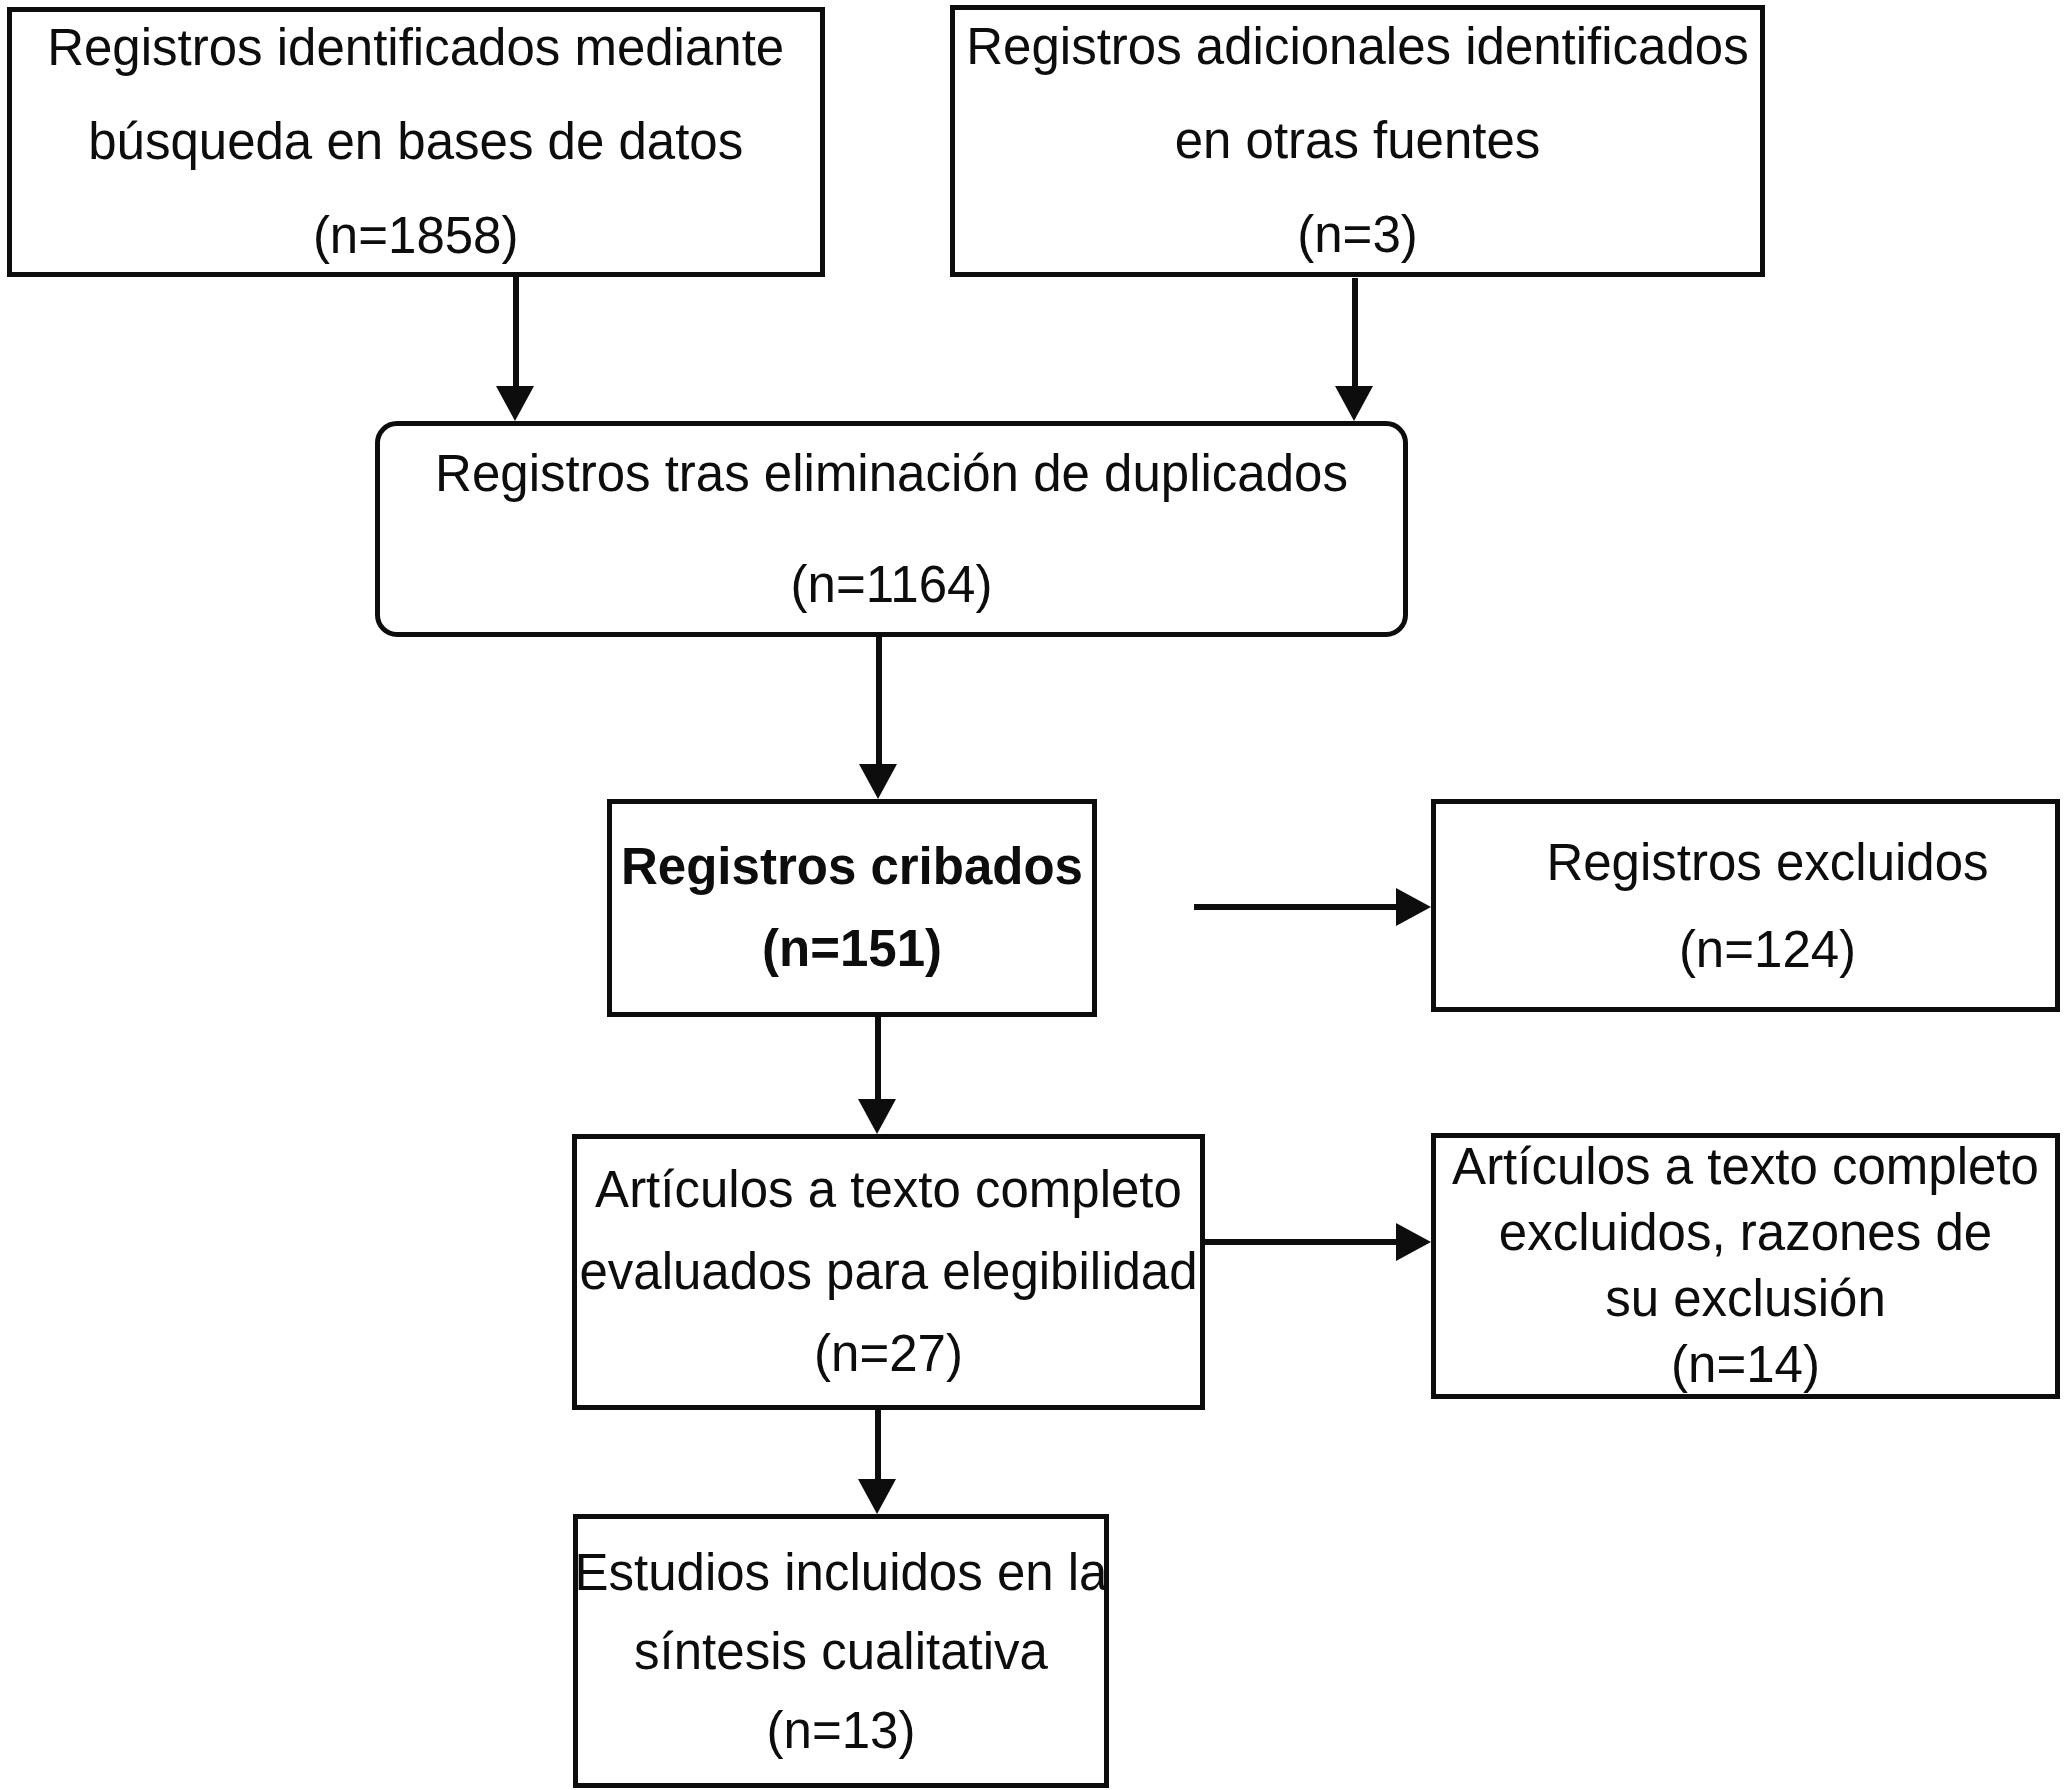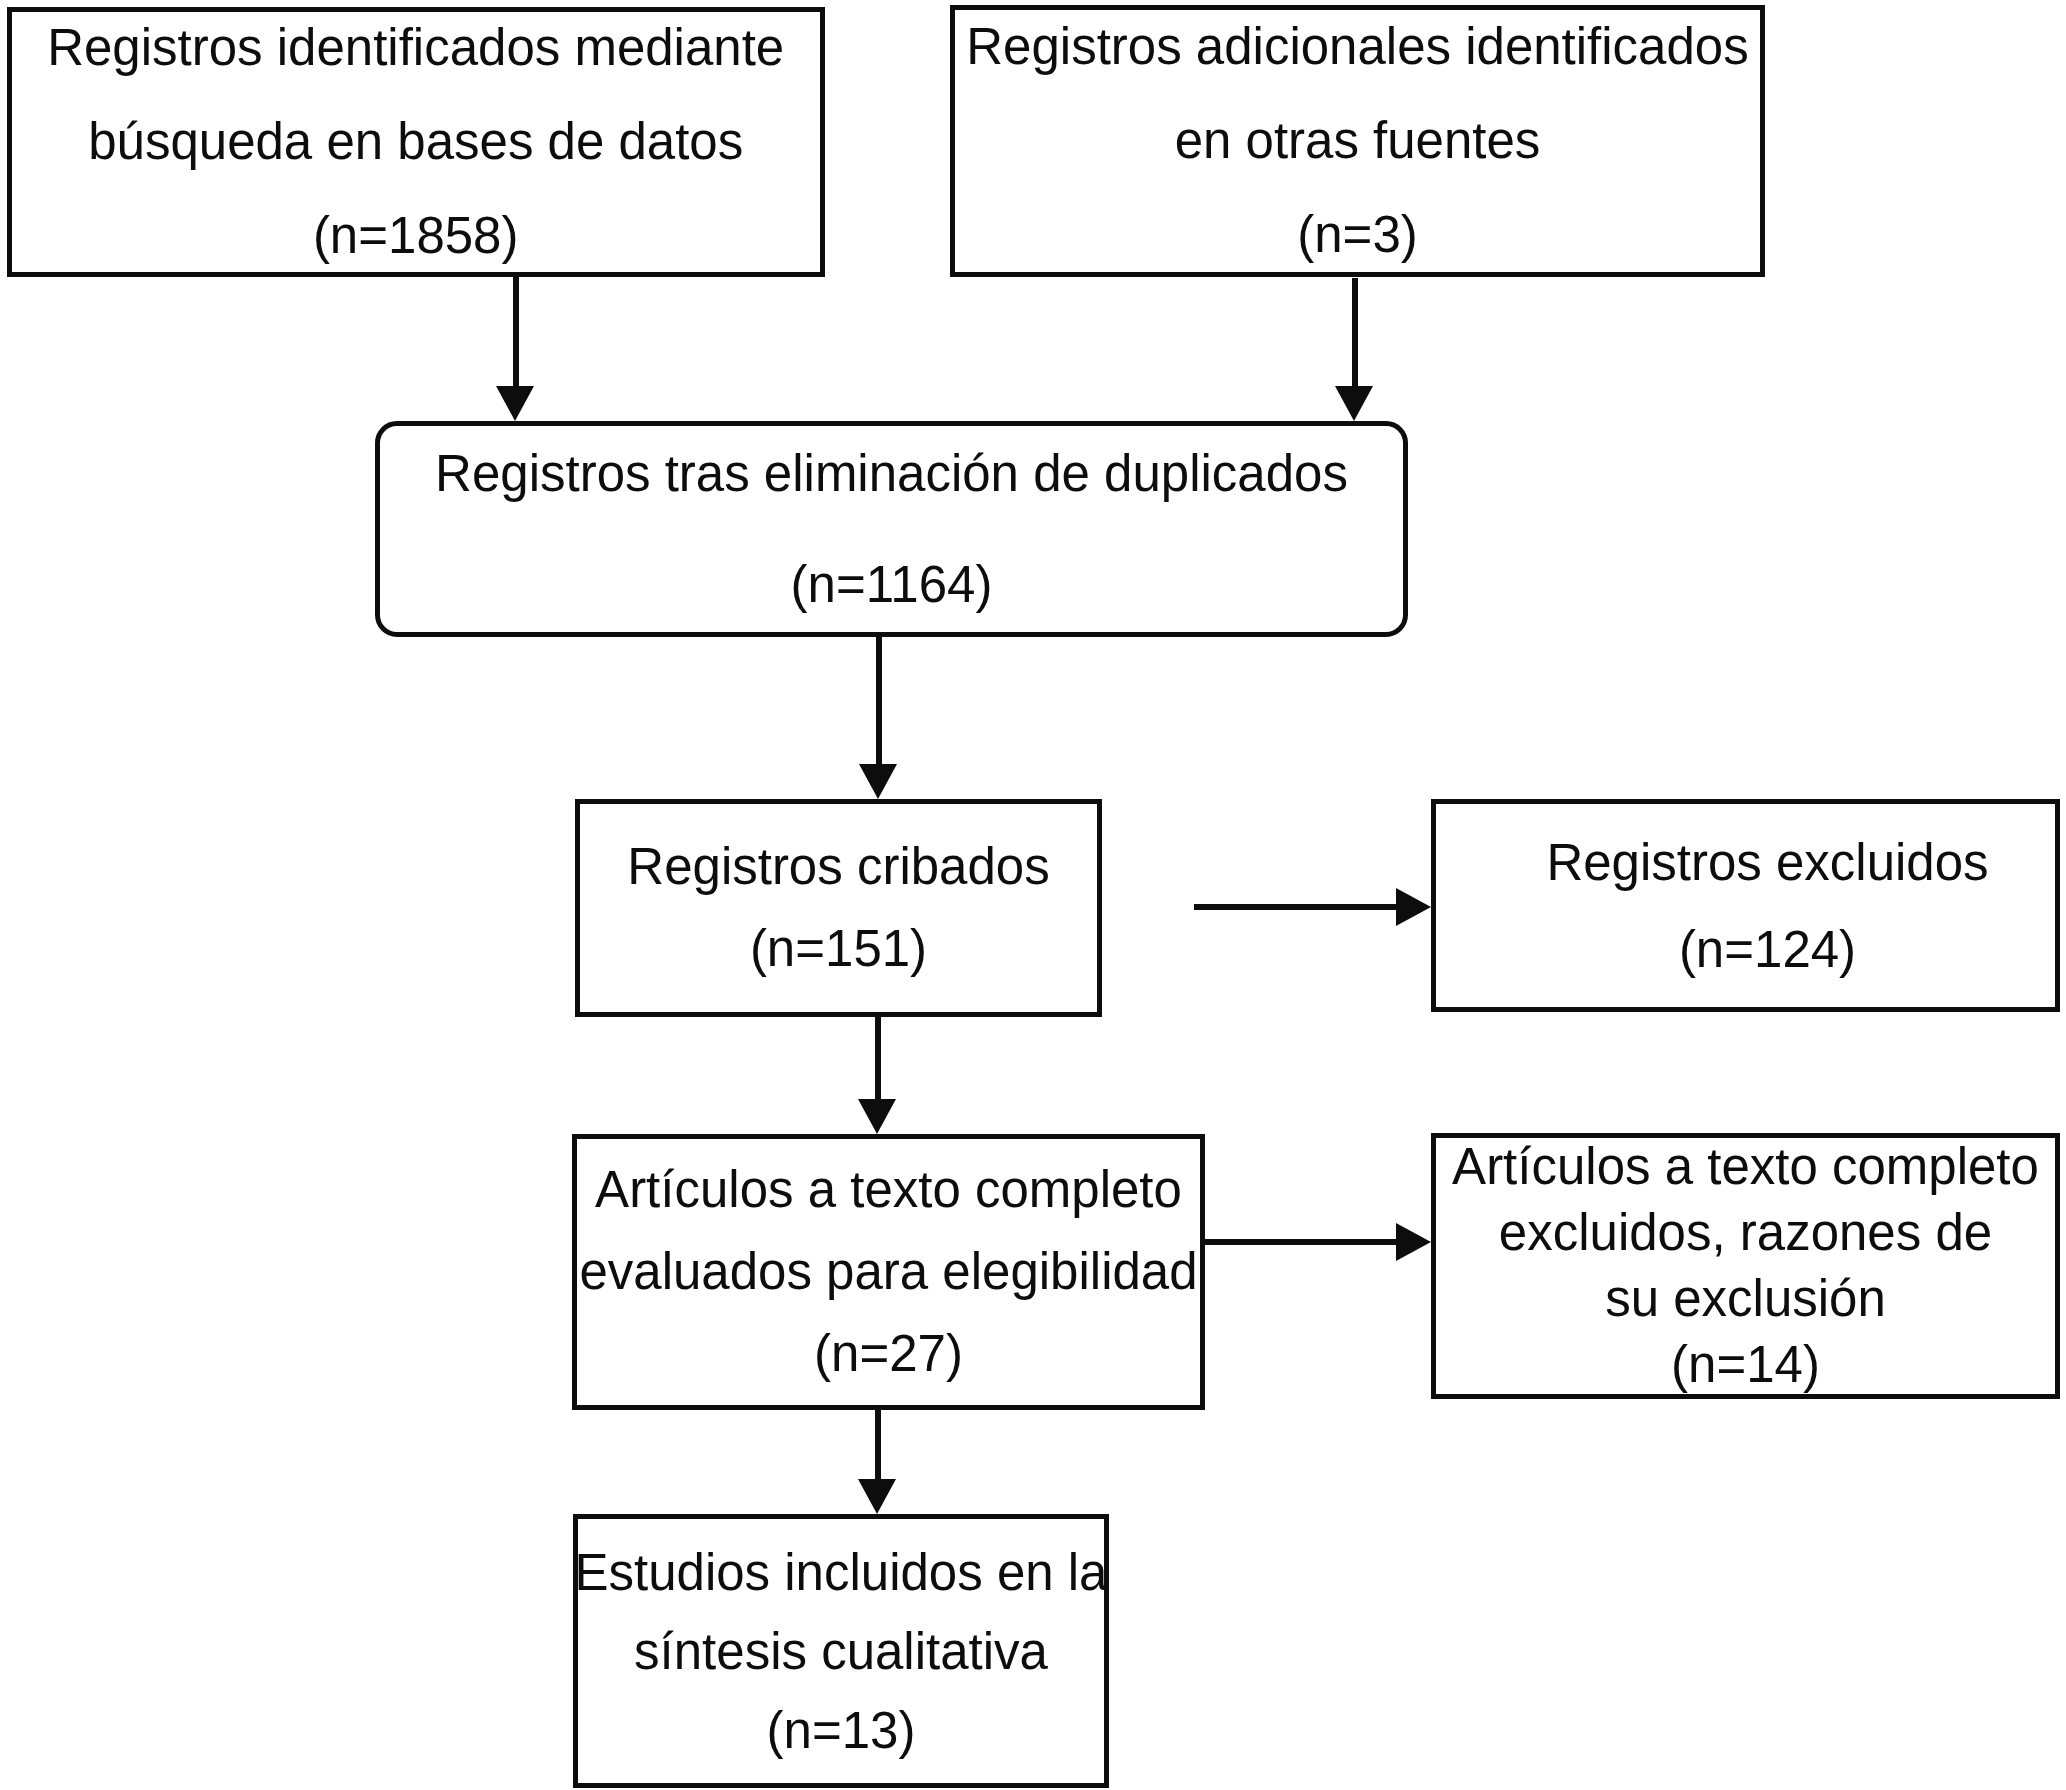--- a/index.html
+++ b/index.html
@@ -78,21 +78,21 @@
     <div class="ln">Registros adicionales identificados</div>
     <div class="ln">en otras fuentes</div>
     <div class="ln">(n=3)</div>
   </div>
 
   <div class="box lh165" style="left:375px; top:421px; width:1033px; height:216px;border-radius:22px;">
     <div class="ln">Registros tras eliminación de duplicados</div>
     <div class="ln">(n=1164)</div>
   </div>
 
-  <div class="box lh122" style="left:575px; top:799px; width:527px; height:218px;">
+  <div class="box lh122" style="left:607px; top:799px; width:490px; height:218px;font-weight:bold;">
     <div class="ln">Registros cribados</div>
     <div class="ln">(n=151)</div>
   </div>
 
   <div class="box lh130" style="left:1431px; top:799px; width:629px; height:213px;padding-left:44px;">
     <div class="ln">Registros excluidos</div>
     <div class="ln">(n=124)</div>
   </div>
 
   <div class="box lh122" style="left:572px; top:1134px; width:633px; height:276px;">

